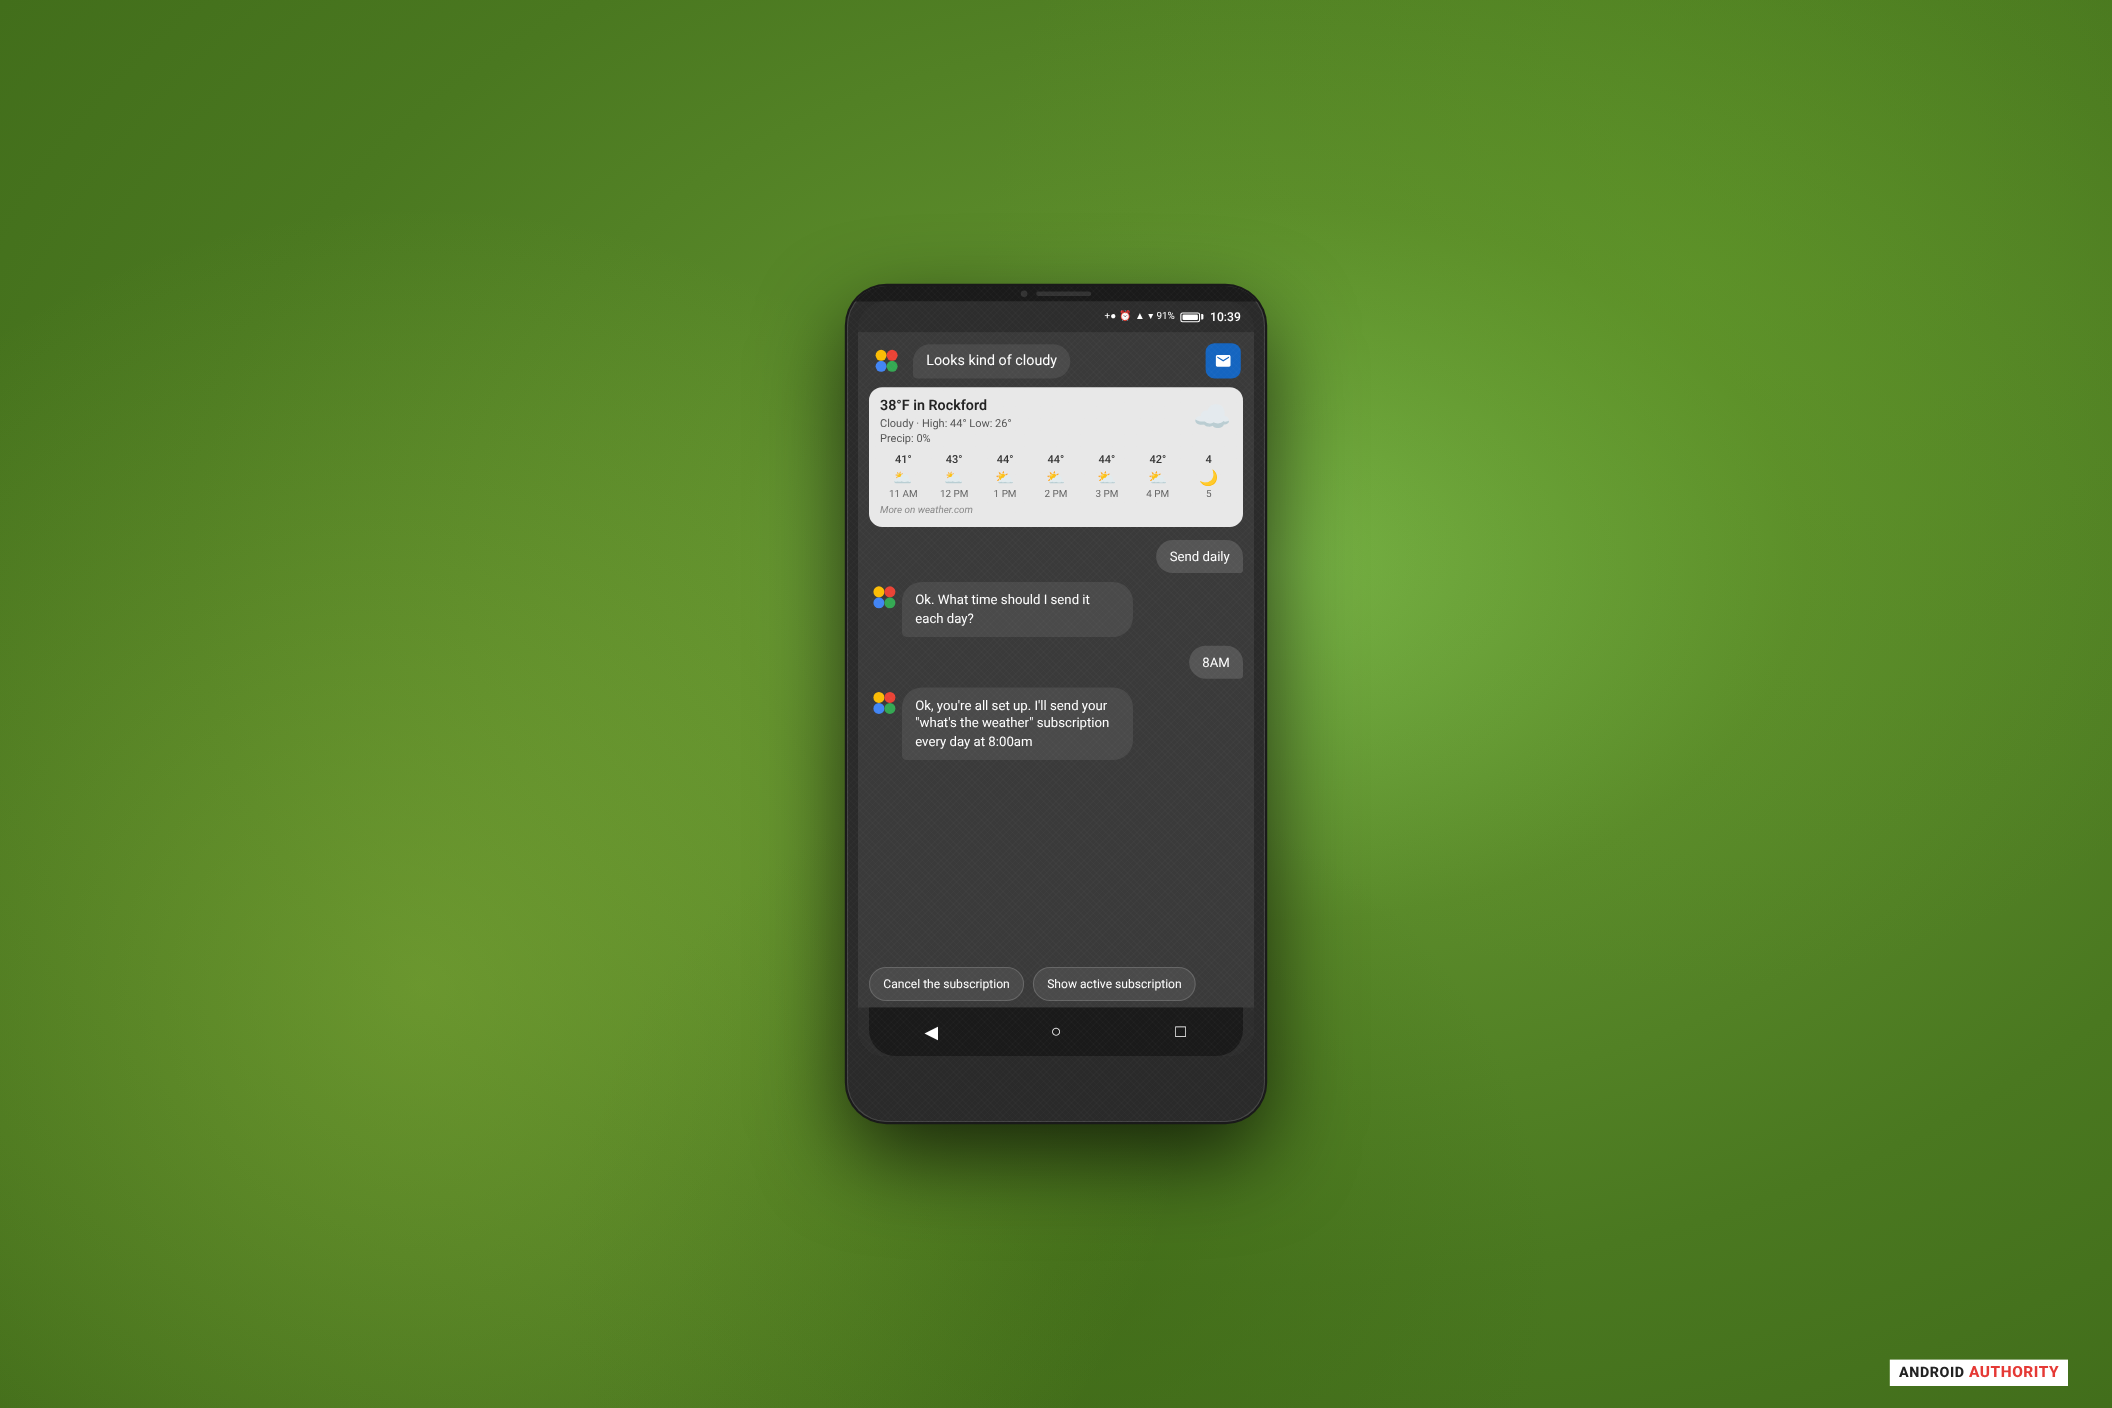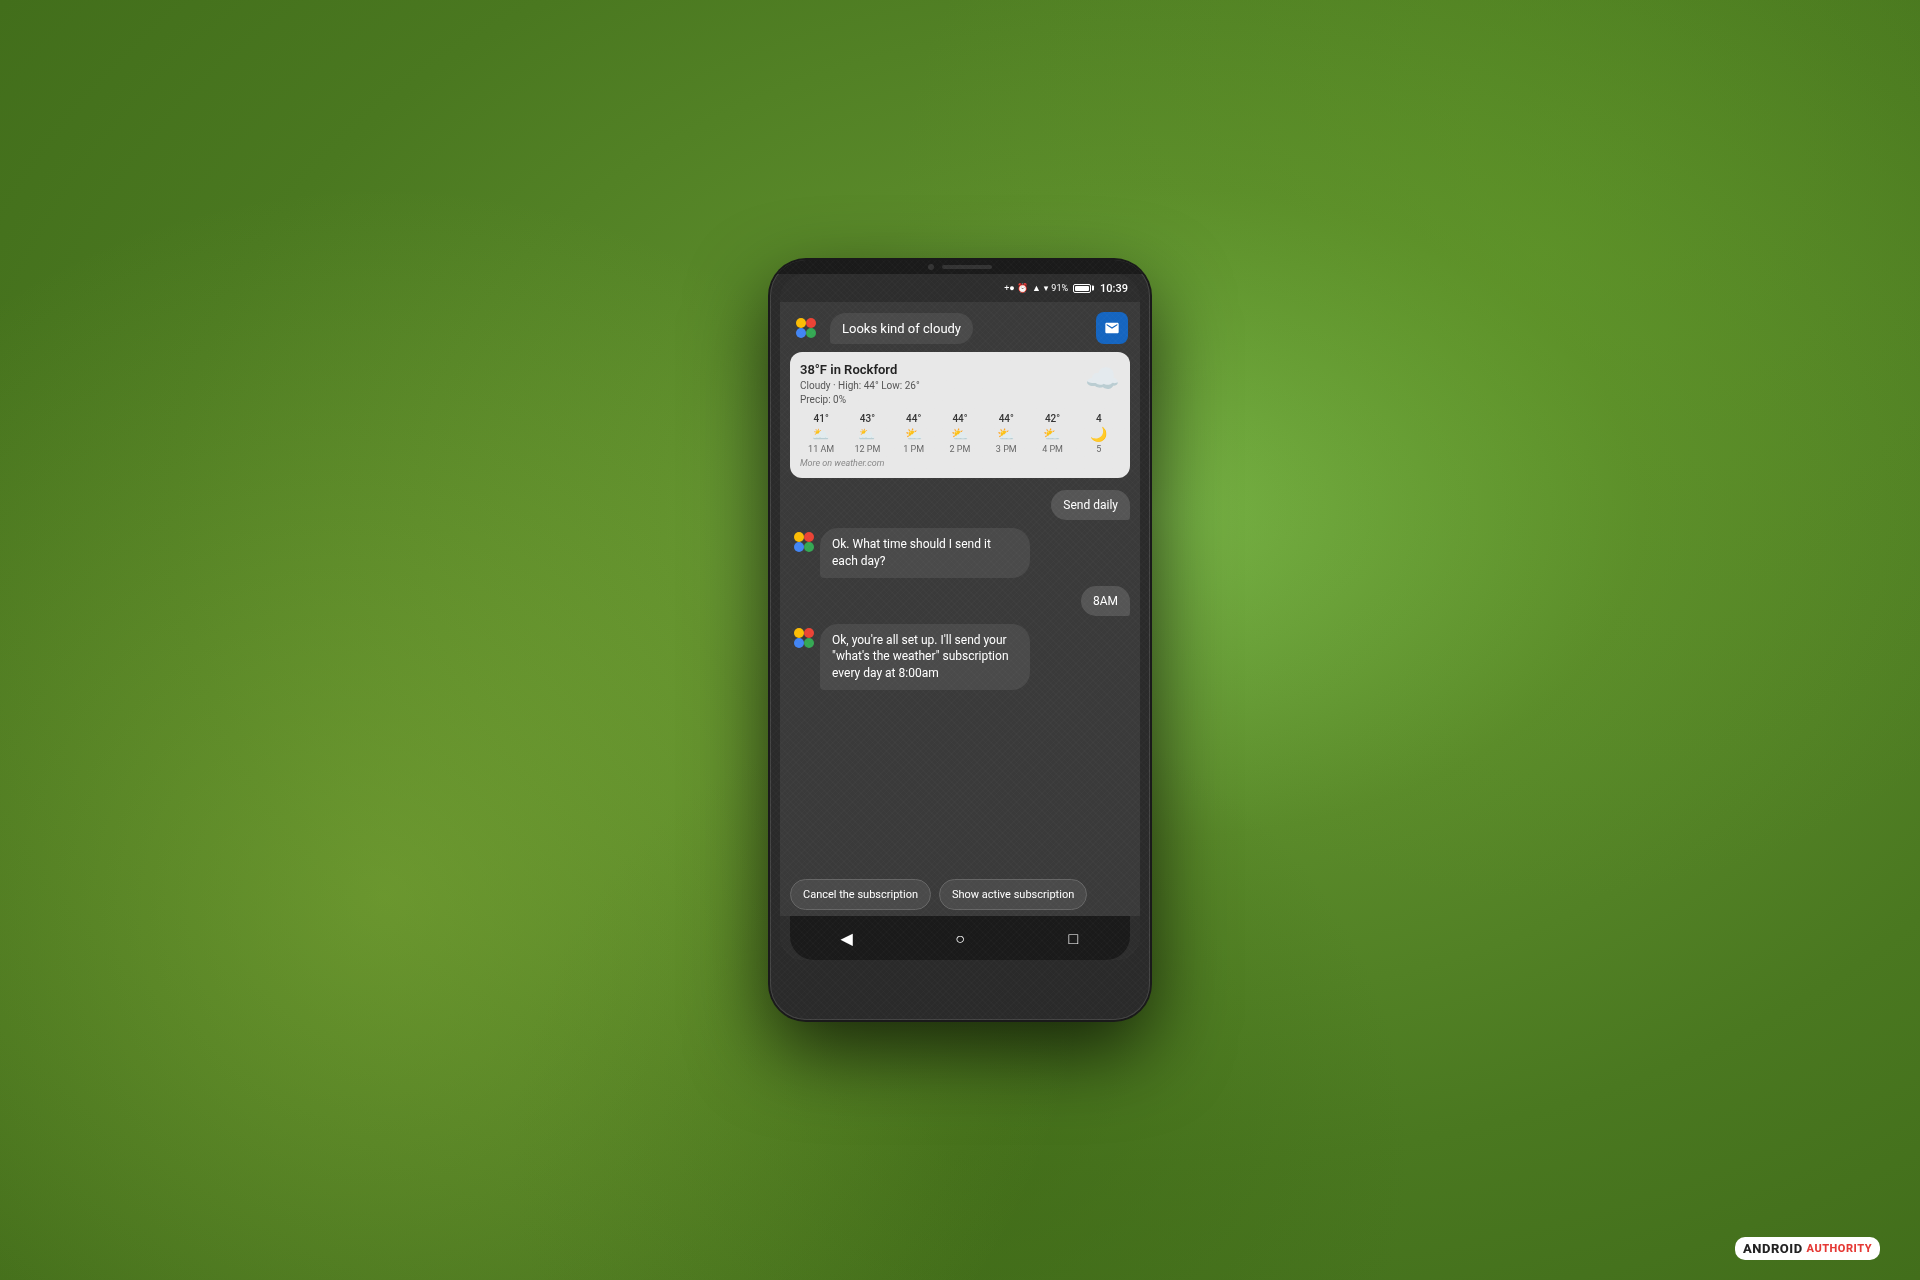--- a/index.html
+++ b/index.html
@@ -413,31 +413,30 @@
       display: flex;
       align-items: center;
       gap: 0;
     }
     .watermark-box {
       background: #fff;
       padding: 4px 8px;
       display: flex;
       align-items: center;
       gap: 4px;
-      border-radius: 10px;
     }
     .watermark-android {
       color: #222;
       font-size: 13px;
       font-weight: 800;
       letter-spacing: 0.5px;
     }
     .watermark-authority {
       color: #e53935;
-      font-size: 11px;
+      font-size: 14px;
       font-weight: 800;
       letter-spacing: 0.5px;
     }
   </style>
 </head>
 <body>
 
 <div class="bg"></div>
 
 <div class="scene">

